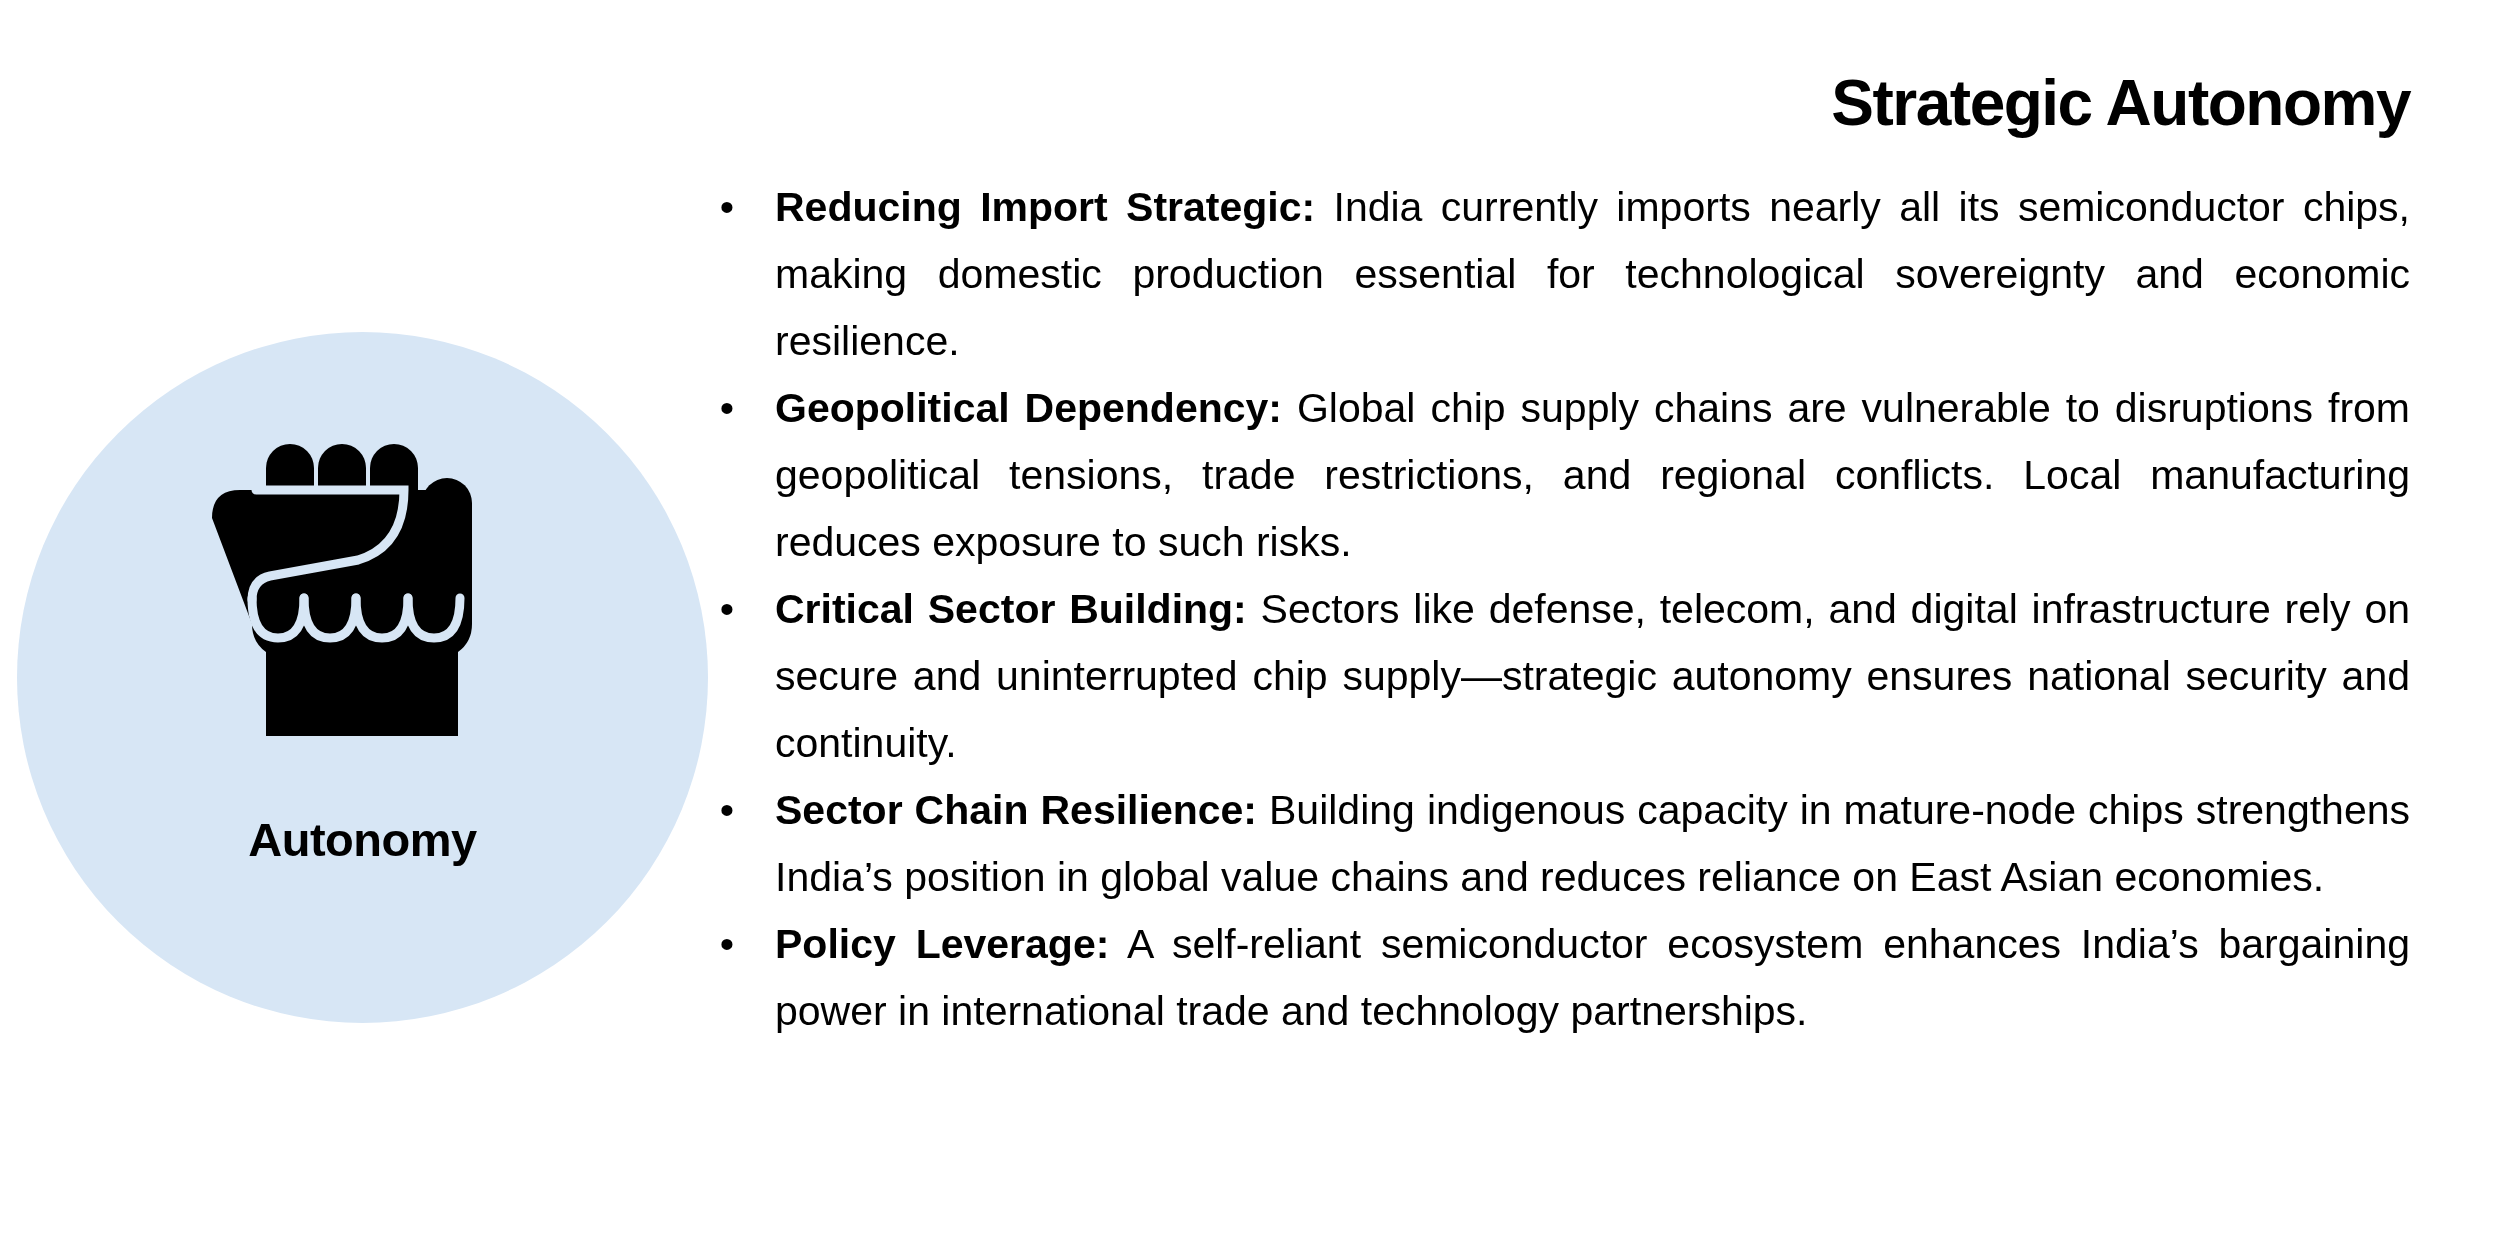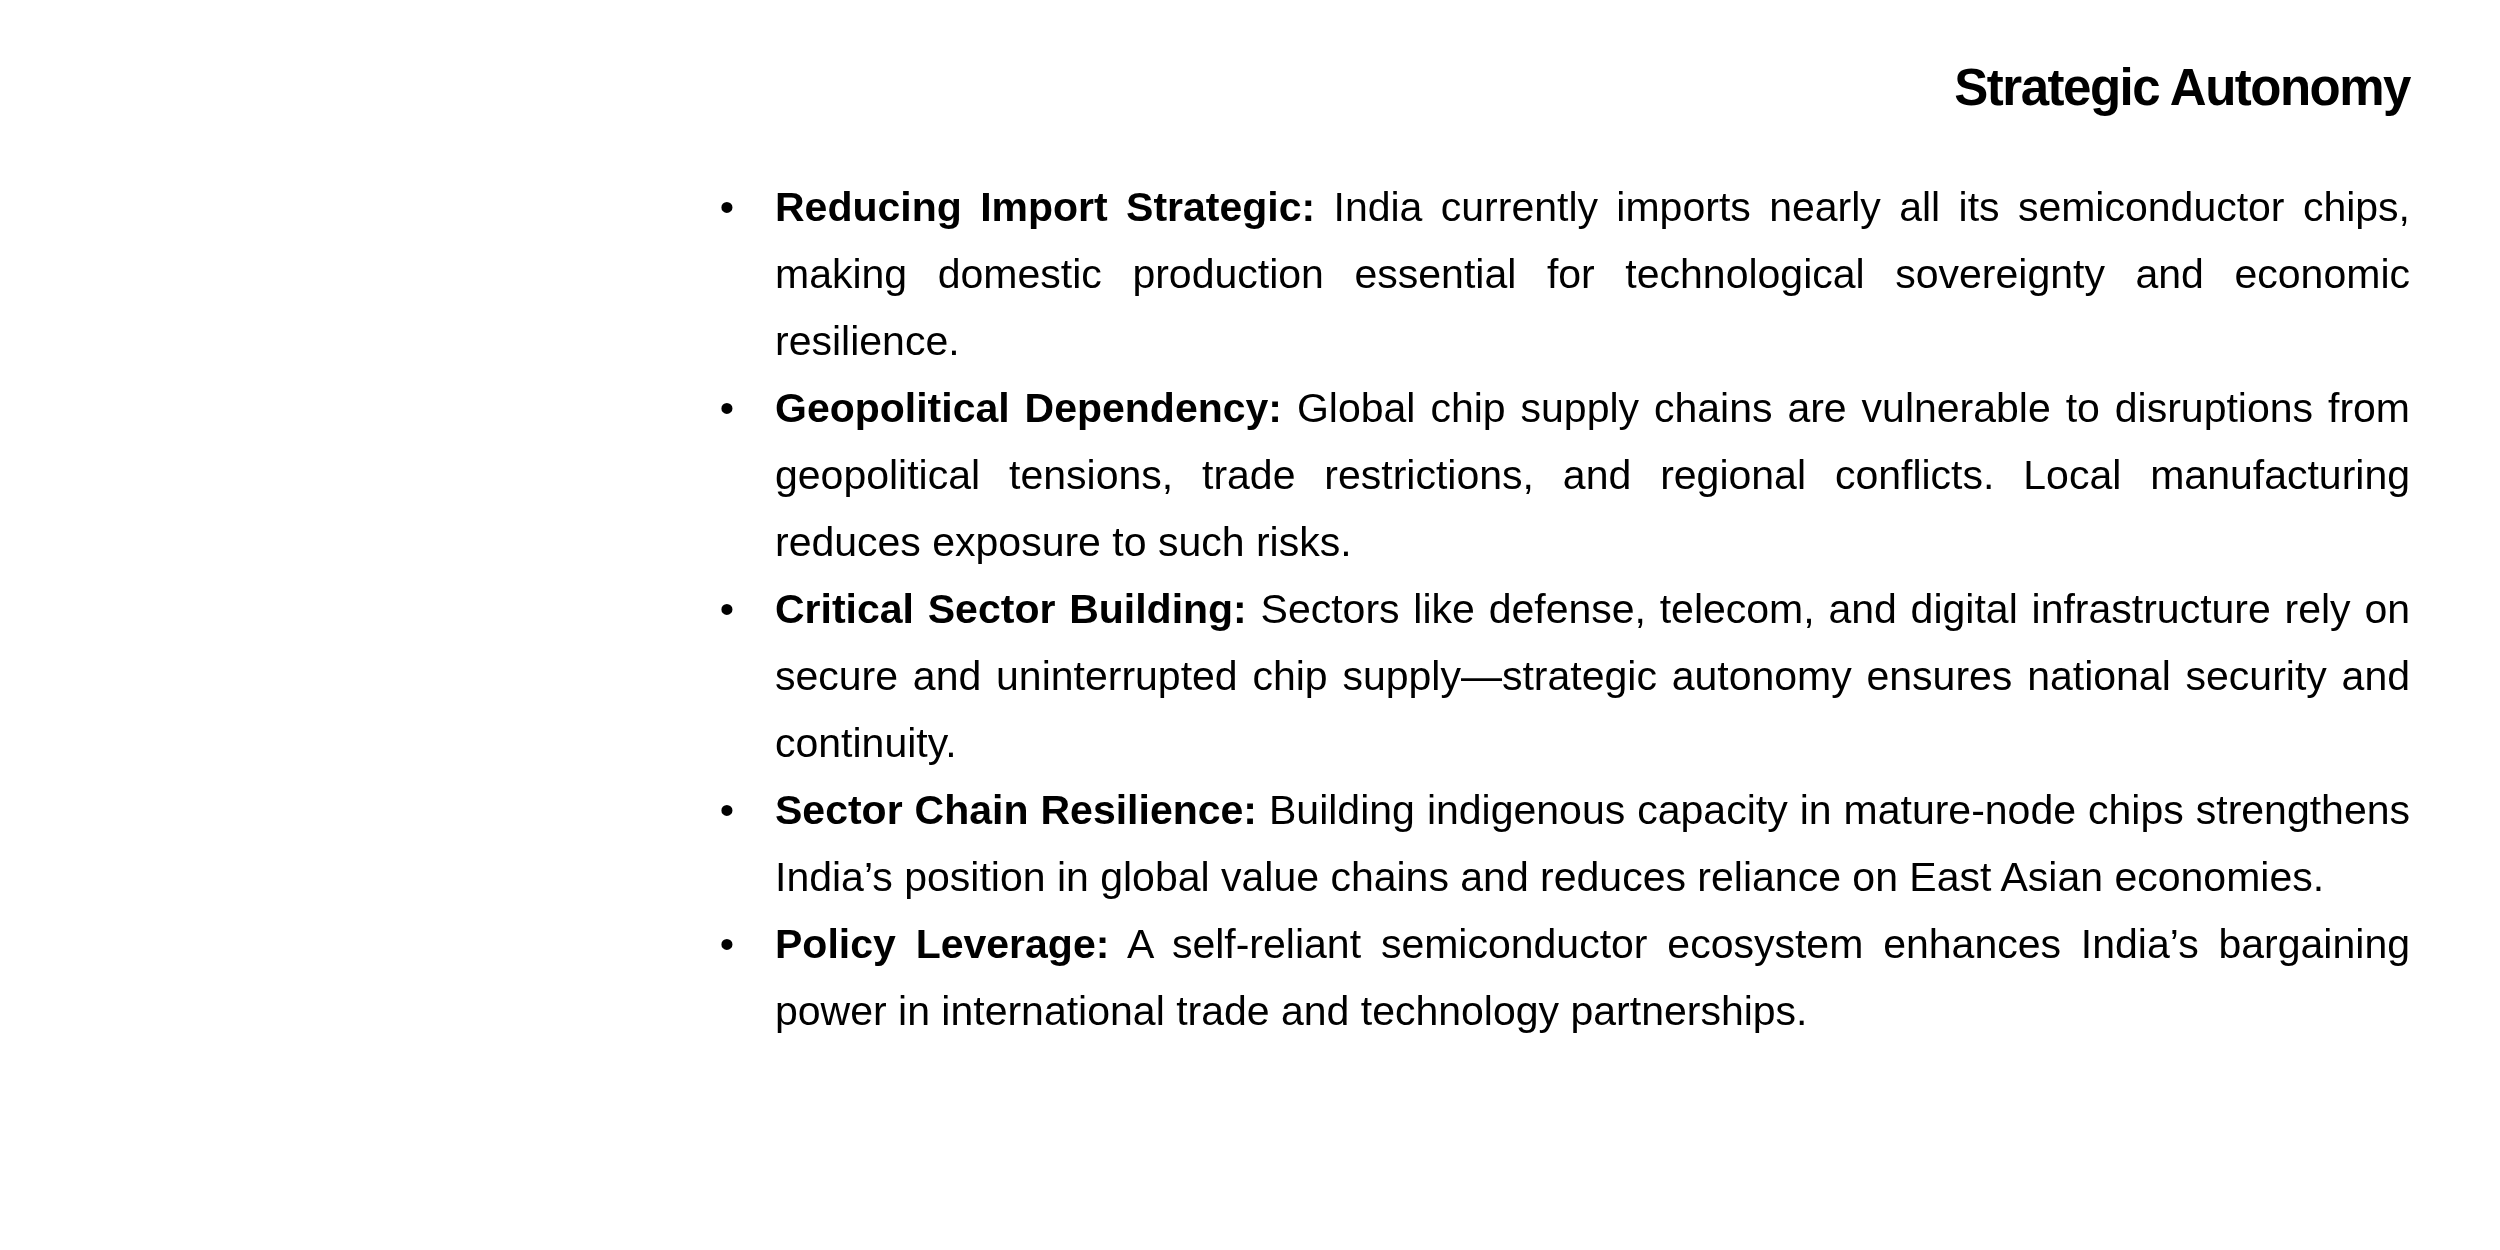--- a/index.html
+++ b/index.html
@@ -68,21 +68,21 @@
     width: 1725px;
     height: 1250px;
   }
 
   #page-title {
     position: absolute;
     right: 15px;
     top: 28px;
     font-family: "Liberation Sans", sans-serif;
     font-weight: bold;
-    font-size: 51px;
+    font-size: 64px;
     line-height: 1.0;
     letter-spacing: -1.5px;
     color: #000000;
     text-align: right;
     white-space: nowrap;
   }
 
   #bullet-list {
     position: absolute;
     left: 0;
@@ -125,20 +125,52 @@
   
   .bullet-item .bullet-body {
     display: inline;
   }
 </style>
 </head>
 <body>
 
 <div id="slide">
 
+  <div id="icon-panel">
+
+    <div id="icon-circle"></div>
+
+    <svg id="fist-icon" viewBox="0 0 310 330" aria-hidden="true">
+      <g fill="#000000">
+
+        <rect x="58" y="16" width="48" height="90" rx="24"></rect>
+        <rect x="110" y="16" width="48" height="90" rx="24"></rect>
+        <rect x="162" y="16" width="48" height="90" rx="24"></rect>
+
+        <rect x="214" y="50" width="50" height="160" rx="25"></rect>
+
+        <path d="M4 90 Q4 62 32 62 L236 62 Q264 62 264 90 L264 196
+                 Q264 214 250 224 L250 300 L58 300 L58 224
+                 Q44 214 44 196 Z"></path>
+        <rect x="58" y="230" width="192" height="78"></rect>
+      </g>
+
+      <g fill="none" stroke="#d7e6f5" stroke-width="9" stroke-linecap="round">
+        <path d="M44 170 Q44 210 70 210 Q96 210 96 170"></path>
+        <path d="M96 170 Q96 210 122 210 Q148 210 148 170"></path>
+        <path d="M148 170 Q148 210 174 210 Q200 210 200 170"></path>
+        <path d="M200 170 Q200 210 226 210 Q252 210 252 170"></path>
+
+        <path d="M48 62 L196 62 Q196 118 150 132 L62 148
+                 Q44 152 44 172"></path>
+      </g>
+    </svg>
+
+    <div id="icon-caption">Autonomy</div>
+  </div>
 
   <div id="content">
 
     <h1 id="page-title">Strategic Autonomy</h1>
 
     <ul id="bullet-list">
 
       <li class="bullet-item">
         <span class="bullet-dot">•</span><span class="bullet-lead">Reducing Import Strategic:</span><span class="bullet-body"> India currently imports nearly all its semiconductor chips, making domestic production essential for technological sovereignty and economic resilience.</span>
       </li>

